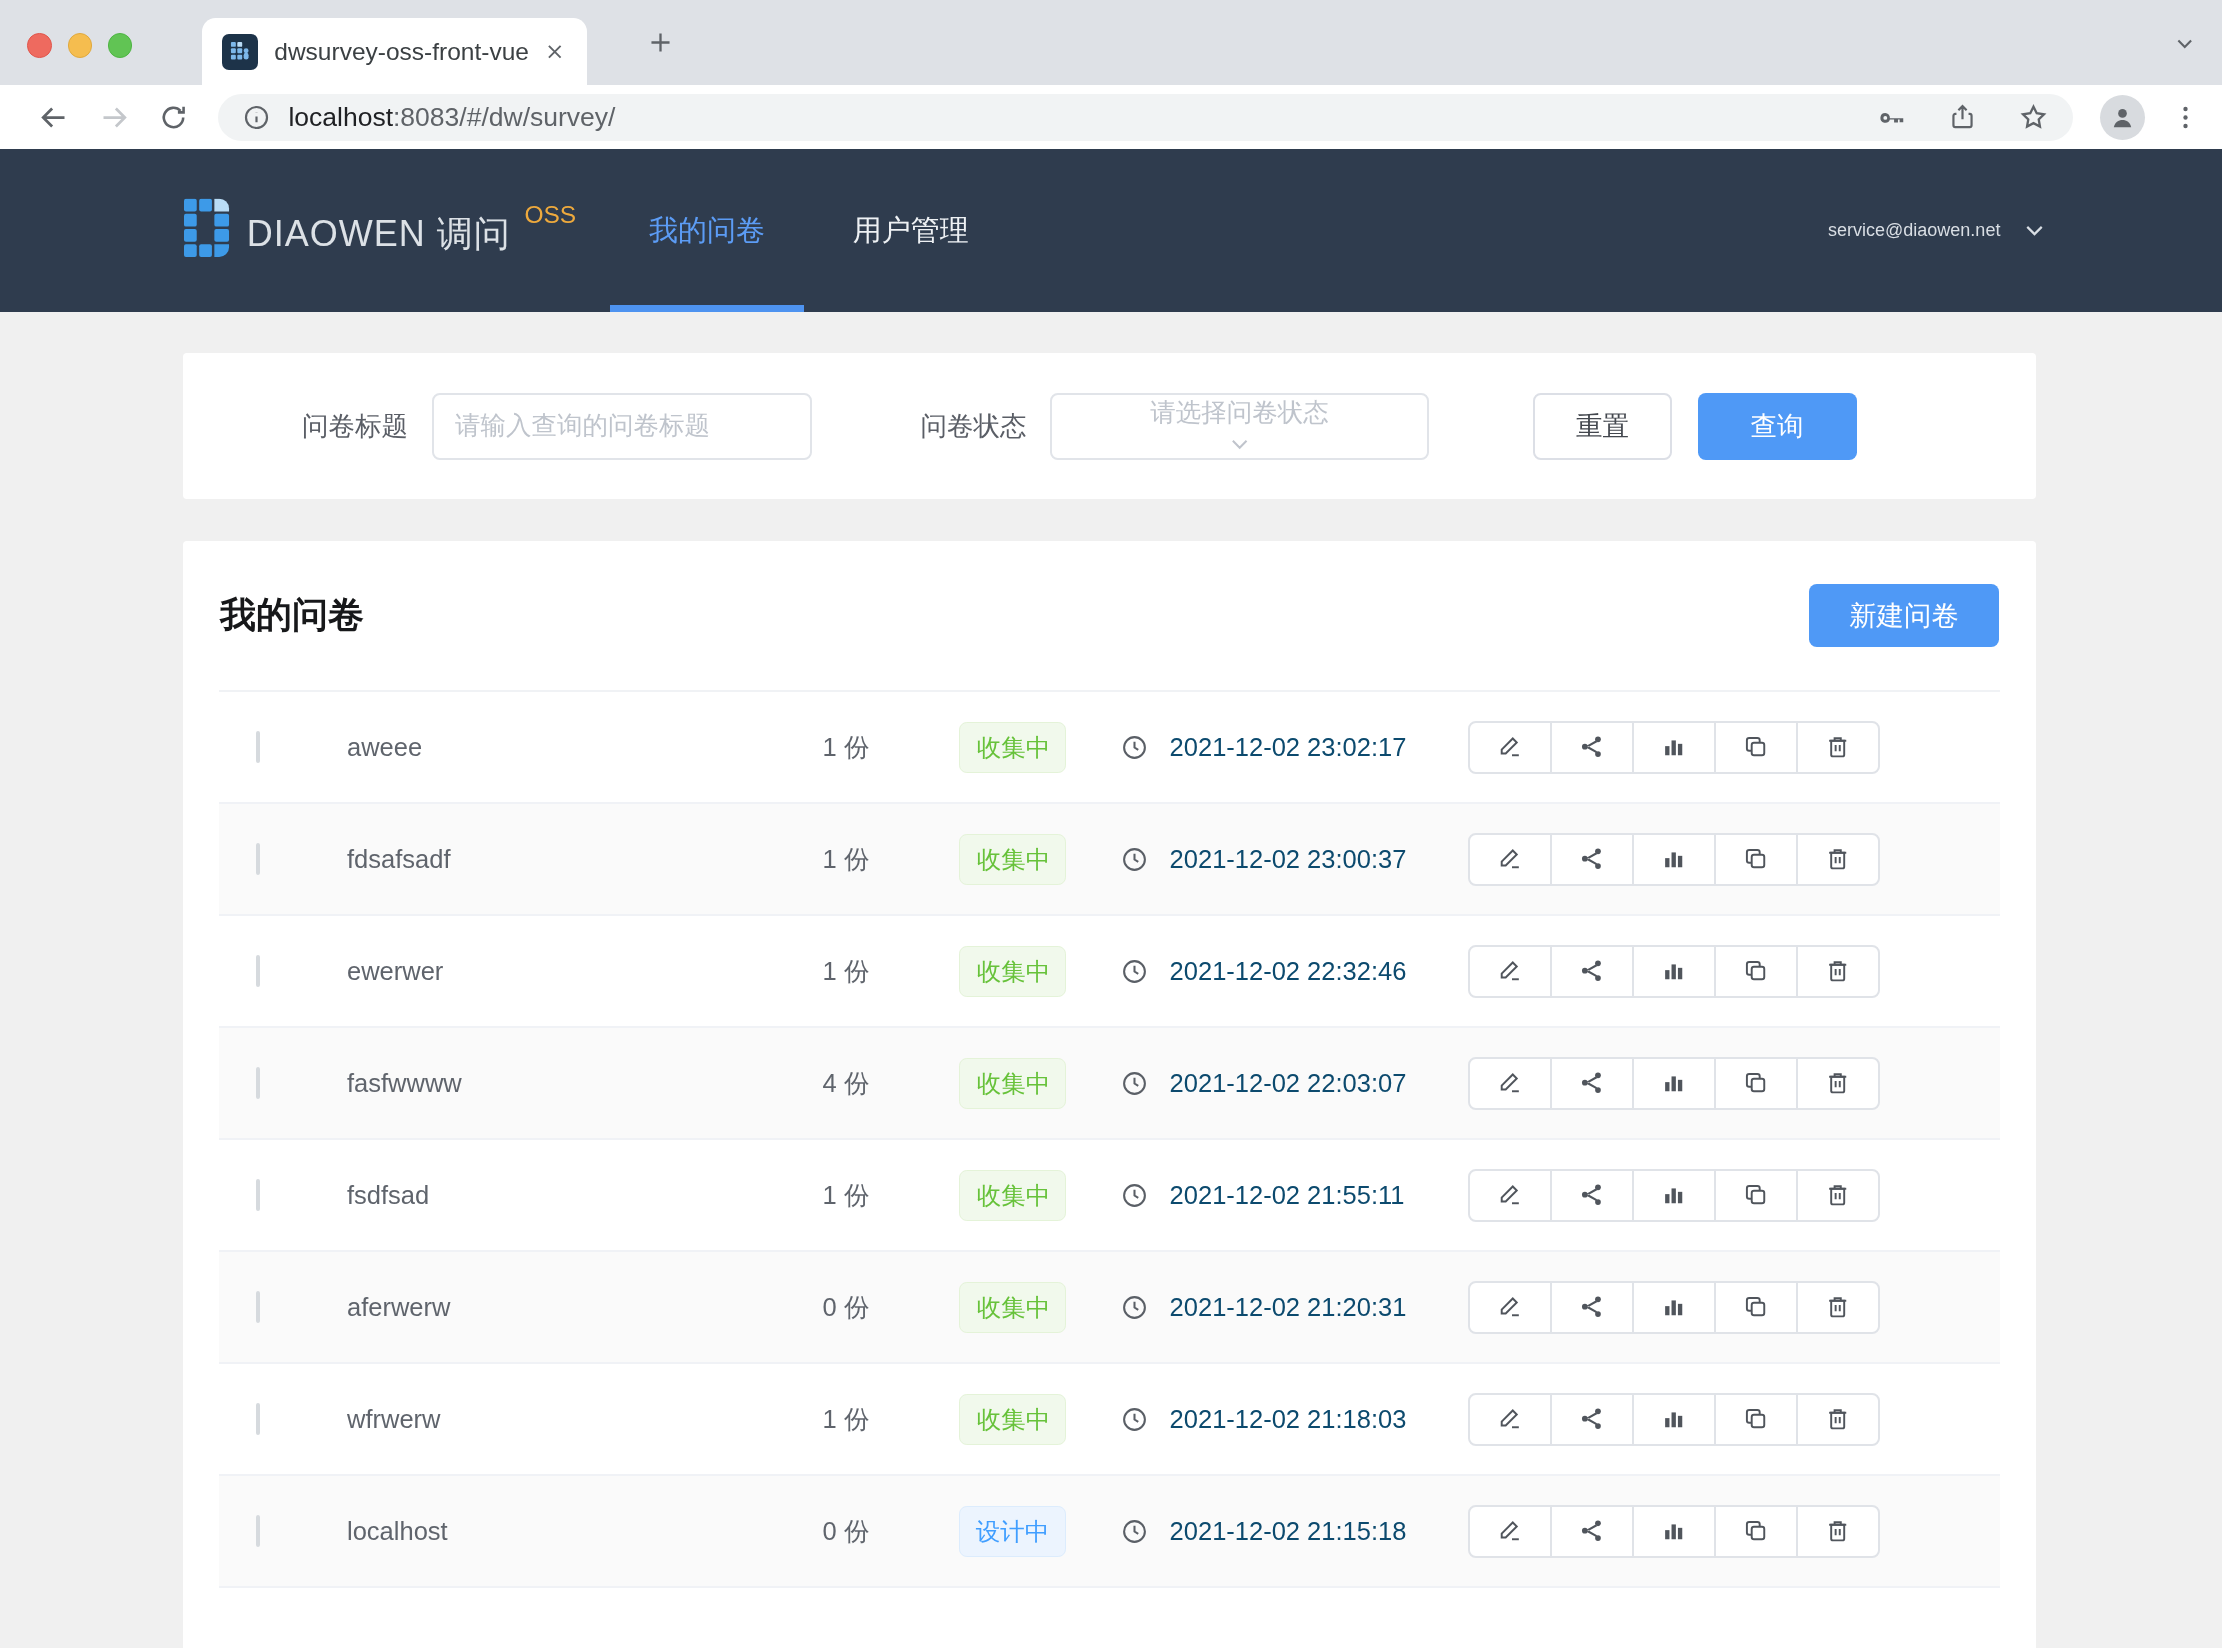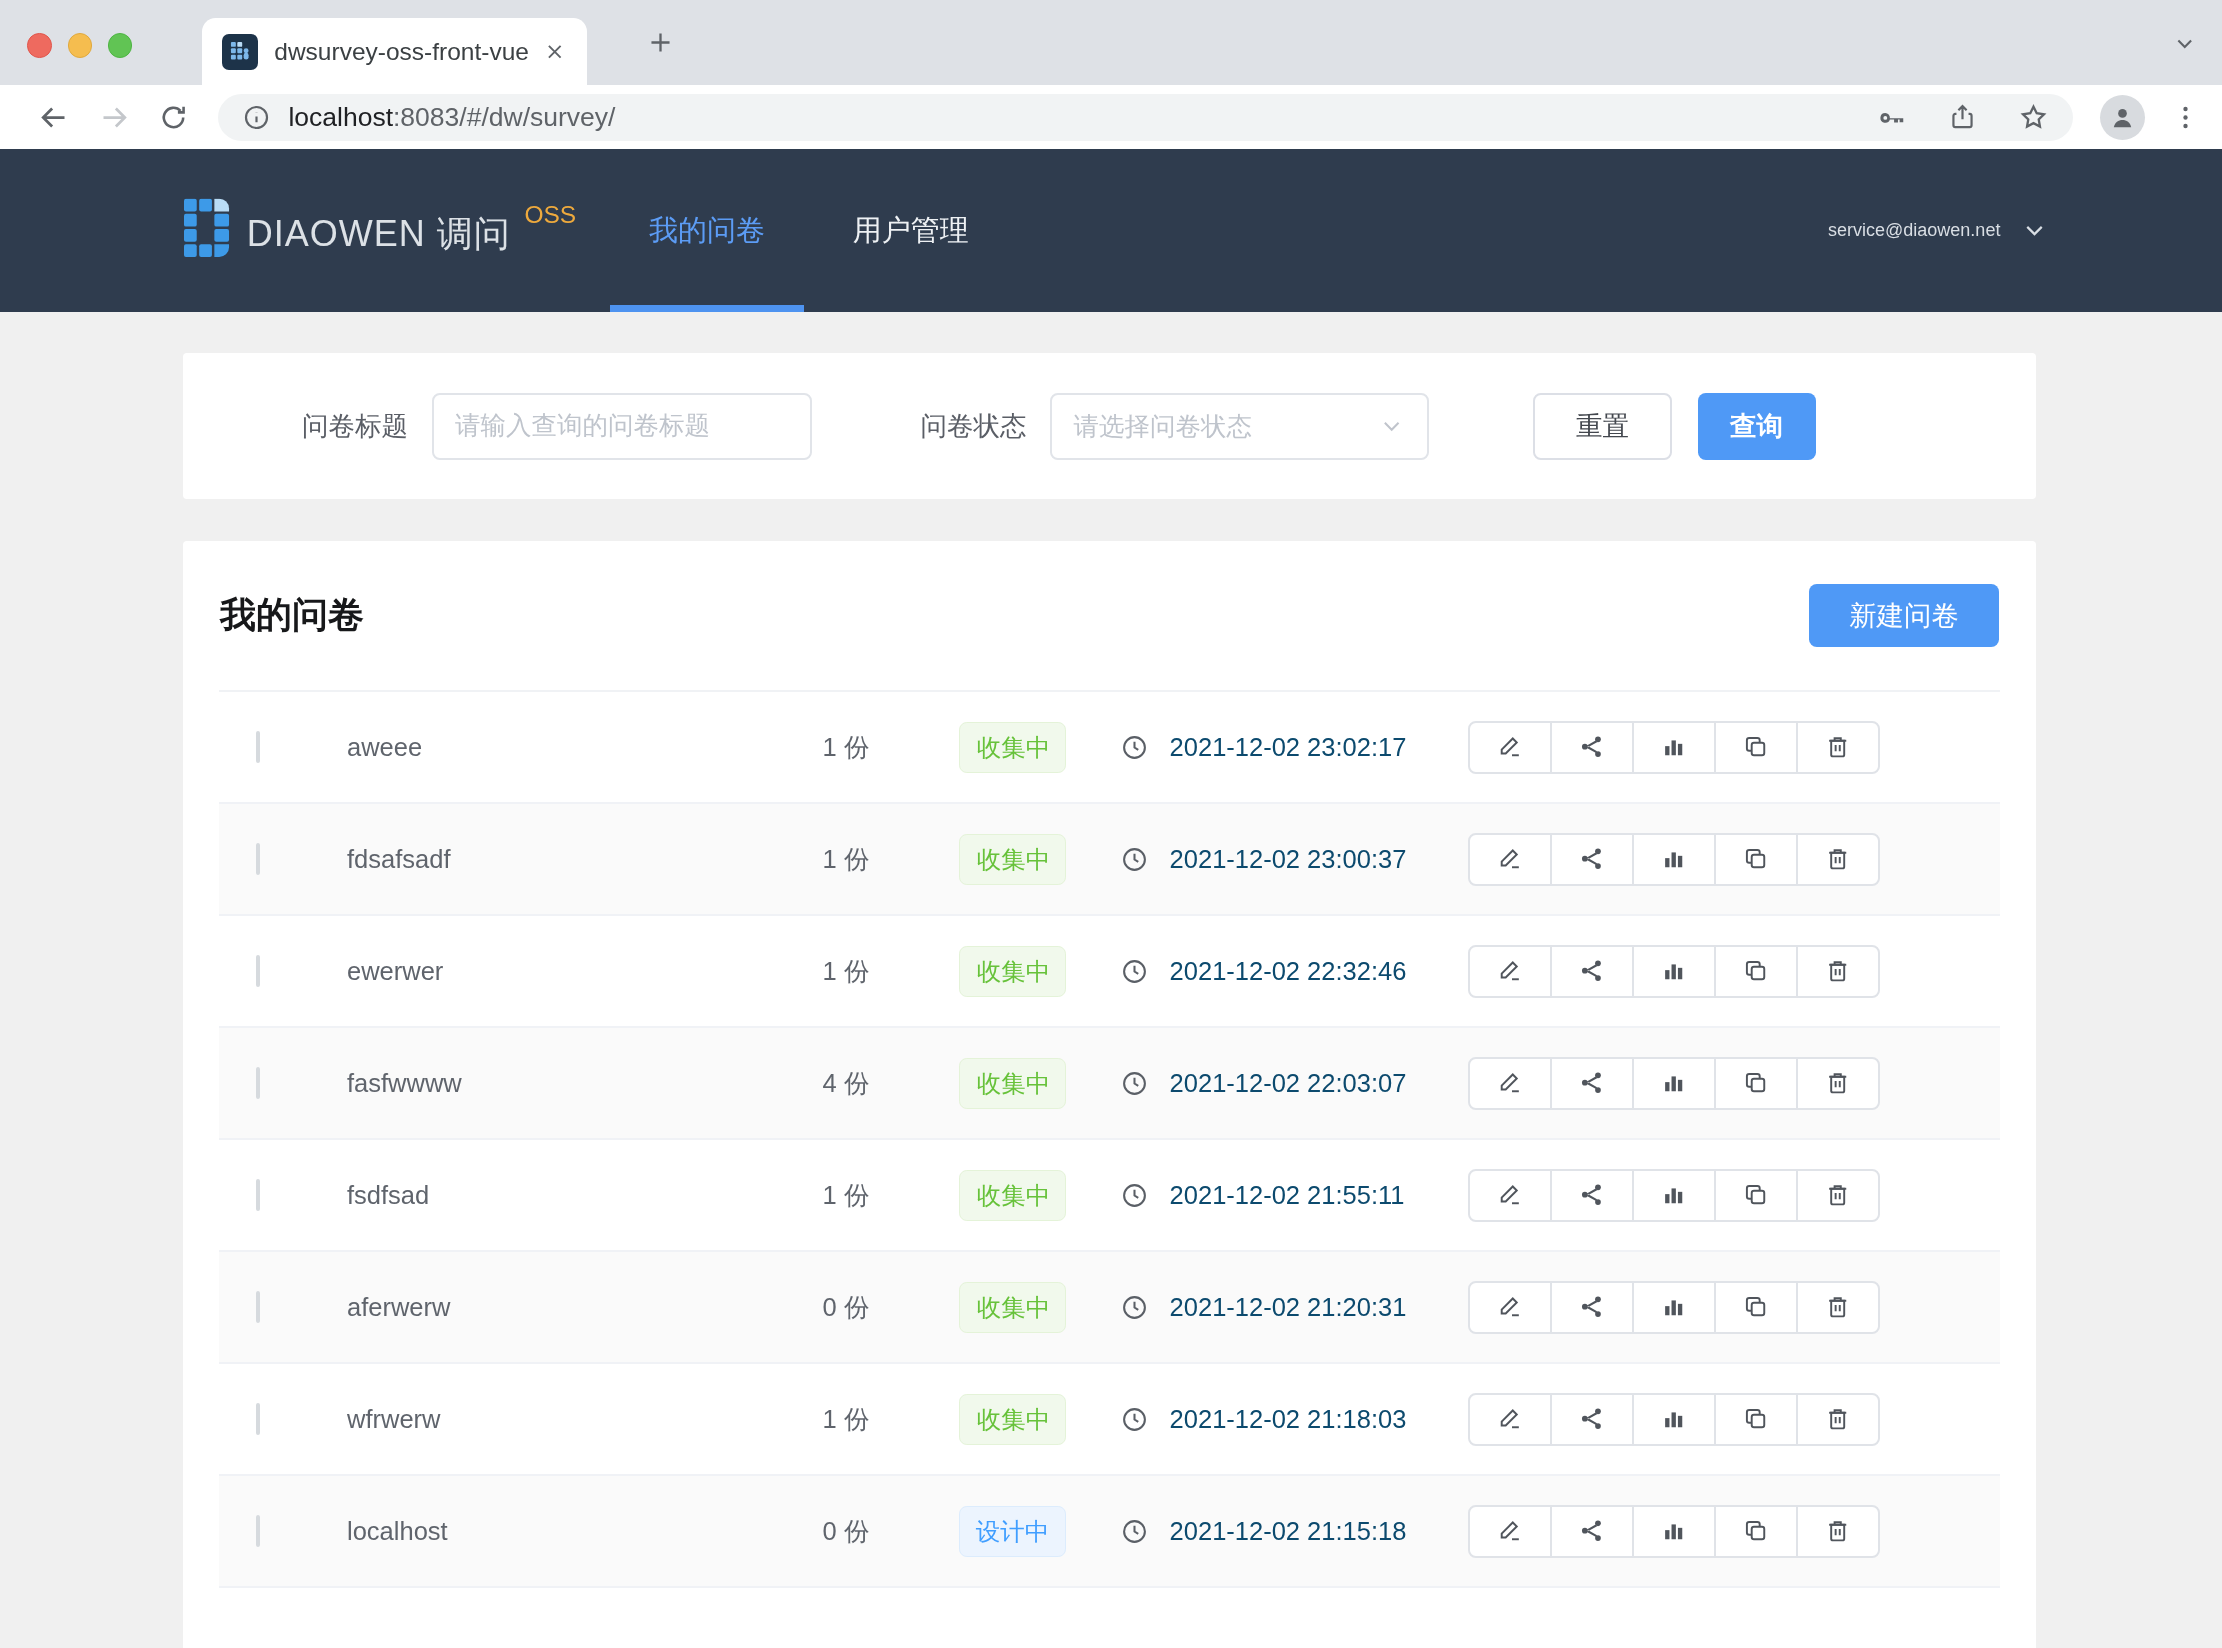--- a/index.html
+++ b/index.html
@@ -60,28 +60,28 @@
   .page { padding-top:41px; }
   .card { width:1853px; margin-left:183px; background:#fff; border-radius:3.9px; }
   .search-card { height:146px; display:flex; align-items:center; padding-left:119px; margin-bottom:42px; }
   .f-label { font-size:26.5px; color:#5a5e66; white-space:nowrap; }
   .f-input { width:380px; height:67px; margin-left:23.5px; border:2px solid #e1e4e9; border-radius:7.8px;
     padding:0 21.6px; font-size:25.5px; color:#606266; outline:none;
     font-family:Liberation Serif, serif; }
   .f-input::placeholder { color:#bfc4cc; }
   .f-label.second { margin-left:109px; }
   .f-select { width:379px; height:67px; margin-left:23.5px; border:2px solid #e1e4e9; border-radius:7.8px;
-    display:flex; align-items:center; justify-content:space-between; padding:0 21.6px; cursor:pointer; }
+    display:flex; align-items:center; padding:0 21.6px; cursor:pointer;flex-direction:column; }
   .f-select .ph { font-size:25.5px; color:#bfc4cc; }
   .btn { border:none; border-radius:7.8px; font-size:26.5px; cursor:pointer;
     font-family:"Liberation Sans","DejaVu Sans",sans-serif; }
   .btn-reset { width:139px; height:67px; margin-left:104px; background:#fff;
     border:2px solid #dcdfe6; color:#43474e; }
   .btn-blue { background:#4f99f6; color:#fff; }
-  .btn-search { width:118px; height:67px; margin-left:25.5px;font-weight:bold; }
+  .btn-search { width:159px; height:67px; margin-left:25.5px; }
   
   .main-card { padding-bottom:59px; min-height:1117px; }
   .card-head { height:149px; display:flex; align-items:center; justify-content:space-between; padding:0 37px; }
   .main-title { font-size:36px; font-weight:700; color:#17181a; }
   .btn-create { width:190px; height:63px; font-size:27.4px; }
   .table { margin:0 36px; border-top:2px solid #f0f2f5; }
   .grid-cols { display:grid; grid-template-columns:128px 455px 88px 211px 353px auto; align-items:center; }
   .thead { height:88px; color:#989ba1; font-size:25.5px; border-bottom:2px solid #eef1f6; }
   .trow { height:112px; font-size:25.5px; color:#5f646c; border-bottom:2px solid #f0f2f6; }
   .trow.striped { background:#fafafa; }

